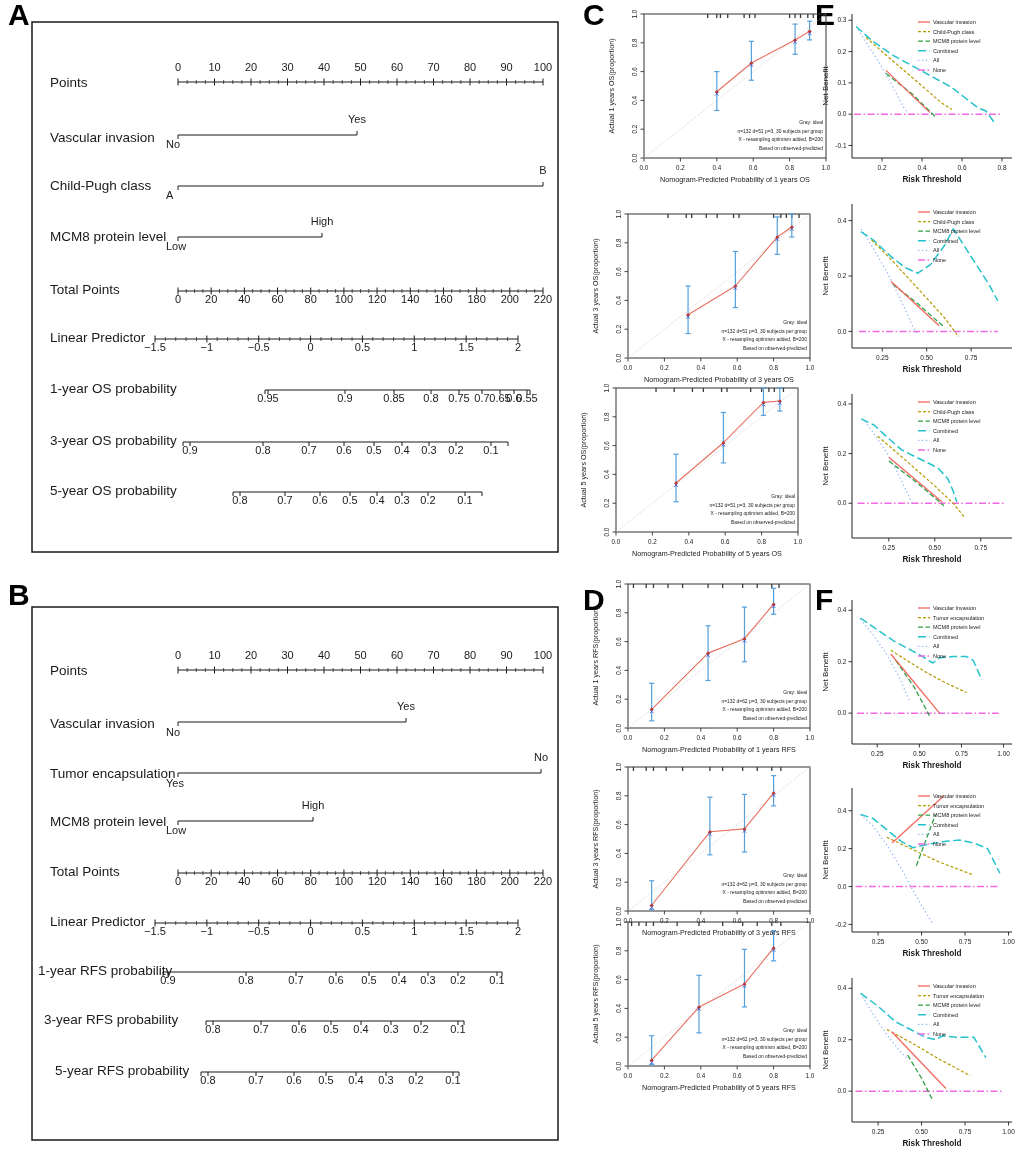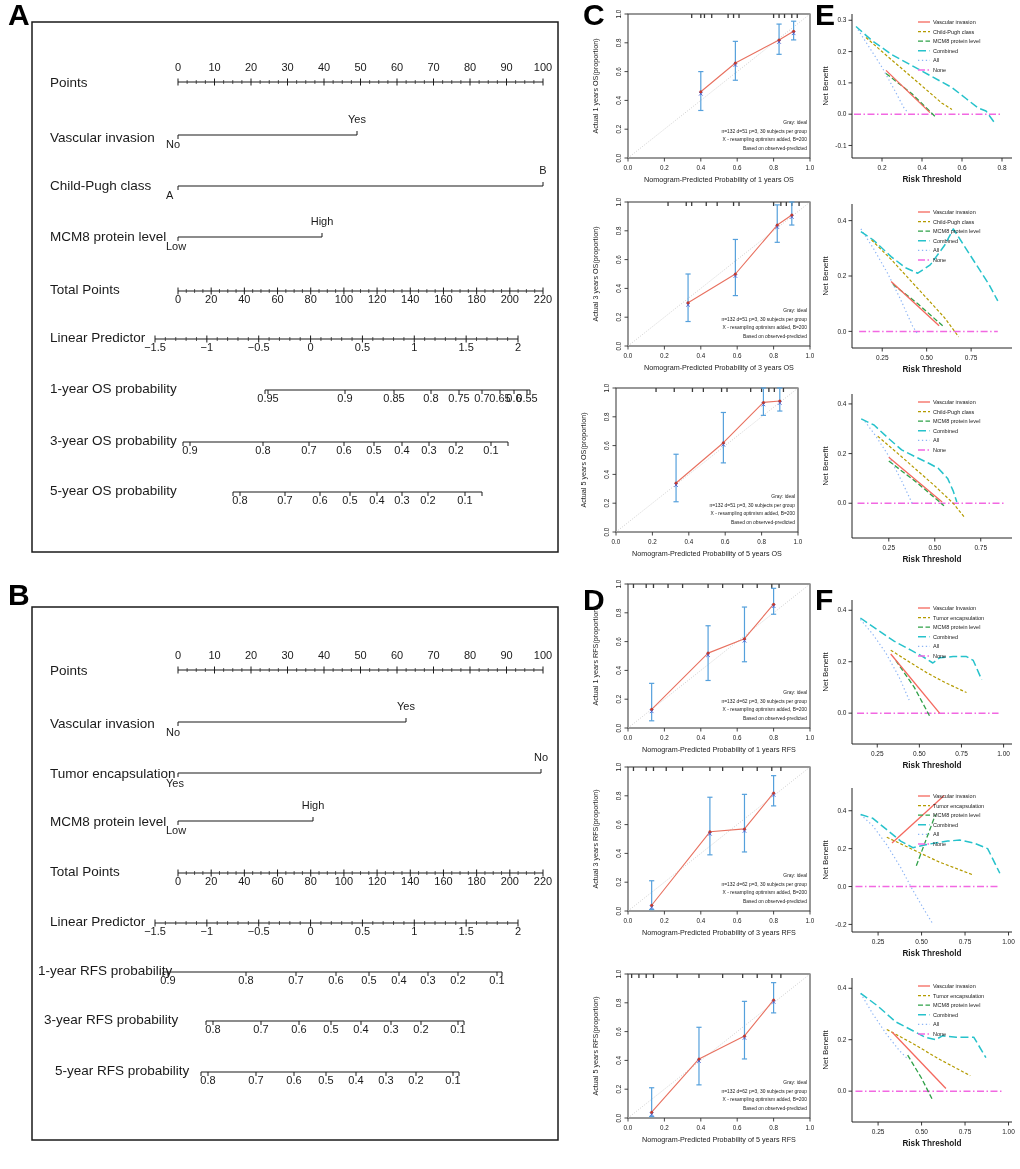--- a/index.html
+++ b/index.html
@@ -500,21 +500,21 @@
         <line x1="356" y1="487" x2="356" y2="491" stroke="#1a1a1a" stroke-width="1"></line>
         <text x="356" y="499" font-size="11" text-anchor="middle" fill="#1a1a1a">0.4</text>
         <line x1="386" y1="487" x2="386" y2="491" stroke="#1a1a1a" stroke-width="1"></line>
         <text x="386" y="499" font-size="11" text-anchor="middle" fill="#1a1a1a">0.3</text>
         <line x1="416" y1="487" x2="416" y2="491" stroke="#1a1a1a" stroke-width="1"></line>
         <text x="416" y="499" font-size="11" text-anchor="middle" fill="#1a1a1a">0.2</text>
         <line x1="453" y1="487" x2="453" y2="491" stroke="#1a1a1a" stroke-width="1"></line>
         <text x="453" y="499" font-size="11" text-anchor="middle" fill="#1a1a1a">0.1</text>
       </svg></div>
 
-  <div class="chart" id="chart-C1" style="left:588px;top:6px"><svg width="230" height="186" viewBox="0 0 230 186">
+  <div class="chart" id="chart-C1" style="left:604px;top:6px"><svg width="230" height="186" viewBox="0 0 230 186">
         <rect x="40" y="8" width="182" height="144" fill="none" stroke="#333" stroke-width="1"></rect>
         <line x1="40" y1="152" x2="40" y2="155.5" stroke="#333" stroke-width="0.9"></line>
         <text x="40" y="164" font-size="6.3" text-anchor="middle" fill="#1a1a1a">0.0</text>
         <line x1="40" y1="152" x2="36.5" y2="152" stroke="#333" stroke-width="0.9"></line>
         <text x="33" y="152" font-size="6.3" text-anchor="middle" fill="#1a1a1a" transform="rotate(-90 33 152)">0.0</text>
         <line x1="76.4" y1="152" x2="76.4" y2="155.5" stroke="#333" stroke-width="0.9"></line>
         <text x="76.4" y="164" font-size="6.3" text-anchor="middle" fill="#1a1a1a">0.2</text>
         <line x1="40" y1="123.2" x2="36.5" y2="123.2" stroke="#333" stroke-width="0.9"></line>
         <text x="33" y="123.2" font-size="6.3" text-anchor="middle" fill="#1a1a1a" transform="rotate(-90 33 123.2)">0.2</text>
         <line x1="112.8" y1="152" x2="112.8" y2="155.5" stroke="#333" stroke-width="0.9"></line>
@@ -571,21 +571,21 @@
         <line x1="203.02" y1="33.92" x2="208.22" y2="33.92" stroke="#55a0dc" stroke-width="1.2"></line>
         <line x1="203.02" y1="15.200000000000017" x2="208.22" y2="15.200000000000017" stroke="#55a0dc" stroke-width="1.2"></line>
         <line x1="203.82" y1="25.48" x2="207.42000000000002" y2="29.080000000000002" stroke="#4a5fd0" stroke-width="0.9"></line>
         <line x1="203.82" y1="29.080000000000002" x2="207.42000000000002" y2="25.48" stroke="#4a5fd0" stroke-width="0.9"></line>
         <circle cx="205.62" cy="25.28" r="1.5" fill="#c03a30"></circle>
         <text x="219" y="118" font-size="4.9" text-anchor="end" fill="#1a1a1a">Gray: ideal</text>
         <text x="219" y="126.6" font-size="4.9" text-anchor="end" fill="#1a1a1a">n=132 d=51 p=3, 30 subjects per group</text>
         <text x="219" y="135.2" font-size="4.9" text-anchor="end" fill="#1a1a1a">X - resampling optimism added, B=200</text>
         <text x="219" y="143.8" font-size="4.9" text-anchor="end" fill="#1a1a1a">Based on observed-predicted</text>
       </svg></div>
-  <div class="chart" id="chart-C2" style="left:588px;top:194px"><svg width="230" height="186" viewBox="0 0 230 186">
+  <div class="chart" id="chart-C2" style="left:588px;top:206px"><svg width="230" height="186" viewBox="0 0 230 186">
         <rect x="40" y="8" width="182" height="144" fill="none" stroke="#333" stroke-width="1"></rect>
         <line x1="40" y1="152" x2="40" y2="155.5" stroke="#333" stroke-width="0.9"></line>
         <text x="40" y="164" font-size="6.3" text-anchor="middle" fill="#1a1a1a">0.0</text>
         <line x1="40" y1="152" x2="36.5" y2="152" stroke="#333" stroke-width="0.9"></line>
         <text x="33" y="152" font-size="6.3" text-anchor="middle" fill="#1a1a1a" transform="rotate(-90 33 152)">0.0</text>
         <line x1="76.4" y1="152" x2="76.4" y2="155.5" stroke="#333" stroke-width="0.9"></line>
         <text x="76.4" y="164" font-size="6.3" text-anchor="middle" fill="#1a1a1a">0.2</text>
         <line x1="40" y1="123.2" x2="36.5" y2="123.2" stroke="#333" stroke-width="0.9"></line>
         <text x="33" y="123.2" font-size="6.3" text-anchor="middle" fill="#1a1a1a" transform="rotate(-90 33 123.2)">0.2</text>
         <line x1="112.8" y1="152" x2="112.8" y2="155.5" stroke="#333" stroke-width="0.9"></line>
@@ -852,21 +852,21 @@
         <line x1="183" y1="46.879999999999995" x2="188.2" y2="46.879999999999995" stroke="#55a0dc" stroke-width="1.2"></line>
         <line x1="183" y1="16.640000000000015" x2="188.2" y2="16.640000000000015" stroke="#55a0dc" stroke-width="1.2"></line>
         <line x1="183.79999999999998" y1="34.120000000000005" x2="187.4" y2="37.72" stroke="#4a5fd0" stroke-width="0.9"></line>
         <line x1="183.79999999999998" y1="37.72" x2="187.4" y2="34.120000000000005" stroke="#4a5fd0" stroke-width="0.9"></line>
         <circle cx="185.6" cy="33.92" r="1.5" fill="#c03a30"></circle>
         <text x="219" y="118" font-size="4.9" text-anchor="end" fill="#1a1a1a">Gray: ideal</text>
         <text x="219" y="126.6" font-size="4.9" text-anchor="end" fill="#1a1a1a">n=132 d=62 p=3, 30 subjects per group</text>
         <text x="219" y="135.2" font-size="4.9" text-anchor="end" fill="#1a1a1a">X - resampling optimism added, B=200</text>
         <text x="219" y="143.8" font-size="4.9" text-anchor="end" fill="#1a1a1a">Based on observed-predicted</text>
       </svg></div>
-  <div class="chart" id="chart-D3" style="left:588px;top:966px"><svg width="230" height="186" viewBox="0 0 230 186">
+  <div class="chart" id="chart-D3" style="left:588px;top:914px"><svg width="230" height="186" viewBox="0 0 230 186">
         <rect x="40" y="8" width="182" height="144" fill="none" stroke="#333" stroke-width="1"></rect>
         <line x1="40" y1="152" x2="40" y2="155.5" stroke="#333" stroke-width="0.9"></line>
         <text x="40" y="164" font-size="6.3" text-anchor="middle" fill="#1a1a1a">0.0</text>
         <line x1="40" y1="152" x2="36.5" y2="152" stroke="#333" stroke-width="0.9"></line>
         <text x="33" y="152" font-size="6.3" text-anchor="middle" fill="#1a1a1a" transform="rotate(-90 33 152)">0.0</text>
         <line x1="76.4" y1="152" x2="76.4" y2="155.5" stroke="#333" stroke-width="0.9"></line>
         <text x="76.4" y="164" font-size="6.3" text-anchor="middle" fill="#1a1a1a">0.2</text>
         <line x1="40" y1="123.2" x2="36.5" y2="123.2" stroke="#333" stroke-width="0.9"></line>
         <text x="33" y="123.2" font-size="6.3" text-anchor="middle" fill="#1a1a1a" transform="rotate(-90 33 123.2)">0.2</text>
         <line x1="112.8" y1="152" x2="112.8" y2="155.5" stroke="#333" stroke-width="0.9"></line>

